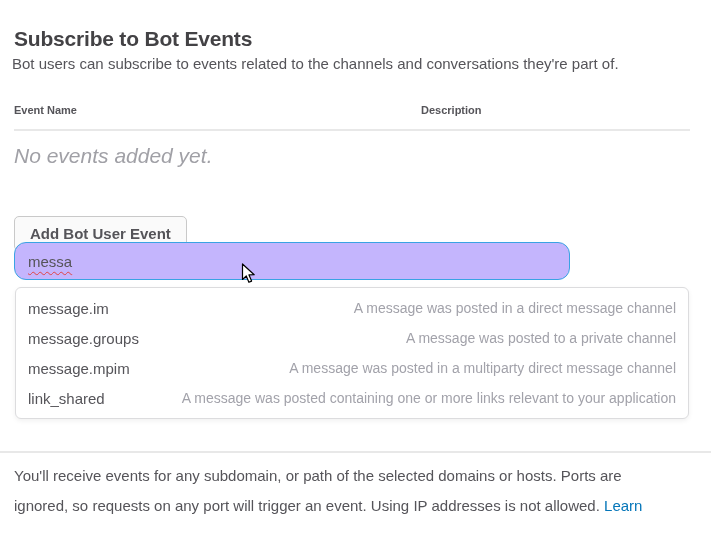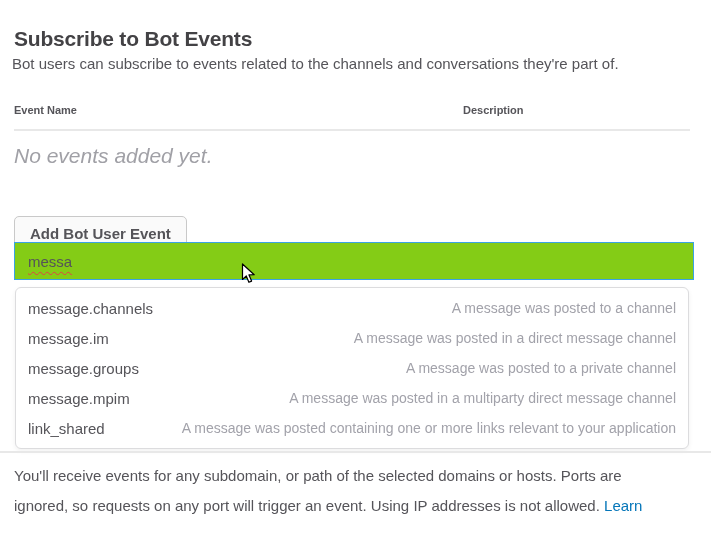--- a/index.html
+++ b/index.html
@@ -33,21 +33,21 @@
   .table-header {
     position: absolute;
     left: 14px; top: 104px;
     width: 676px;
     font-size: 11px;
     font-weight: 700;
     color: #555459;
   }
   .table-header .col-description {
     position: absolute;
-    left: 407px; top: 0; margin-left: 42px;
+    left: 407px; top: 0;
   }
   .header-divider {
     position: absolute;
     left: 14px; top: 129px;
     width: 676px; height: 2px;
     background: #e8e8e8;
   }
   .empty-message {
     position: absolute;
     left: 14px; top: 144px;
@@ -72,24 +72,24 @@
     left: 14px; top: 191px;
     padding: 8px 15px;
   }
   .partial-btn {
     left: 14px; top: 526px;
     width: 110px; height: 36px;
   }
   .event-input {
     position: absolute;
     left: 14px; top: 242px;
-    width: 680px; height: 38px;
+    width: 556px; height: 38px;
     border: 1px solid #3aa3e3;
-    border-radius: 0;
-    background: #84cc16;
+    border-radius: 12px;
+    background: #c4b5fd;
     display: flex;
     align-items: center;
     padding-left: 13px;
     font-size: 15px;
     color: #555459;
   }
   .event-input .typed-text {
     text-decoration: underline wavy #e04343;
     text-decoration-thickness: 1px;
     text-underline-offset: 4px;
@@ -167,24 +167,20 @@
   <div class="empty-message">No events added yet.</div>
 
   <button class="btn add-event-btn">Add Bot User Event</button>
 
   <div class="event-input">
     <span class="typed-text">messa</span>
   </div>
 
   <div class="suggestions">
     <div class="suggestion-row">
-      <span class="suggestion-name">message.channels</span>
-      <span class="suggestion-desc">A message was posted to a channel</span>
-    </div>
-    <div class="suggestion-row">
       <span class="suggestion-name">message.im</span>
       <span class="suggestion-desc">A message was posted in a direct message channel</span>
     </div>
     <div class="suggestion-row">
       <span class="suggestion-name">message.groups</span>
       <span class="suggestion-desc">A message was posted to a private channel</span>
     </div>
     <div class="suggestion-row">
       <span class="suggestion-name">message.mpim</span>
       <span class="suggestion-desc">A message was posted in a multiparty direct message channel</span>

